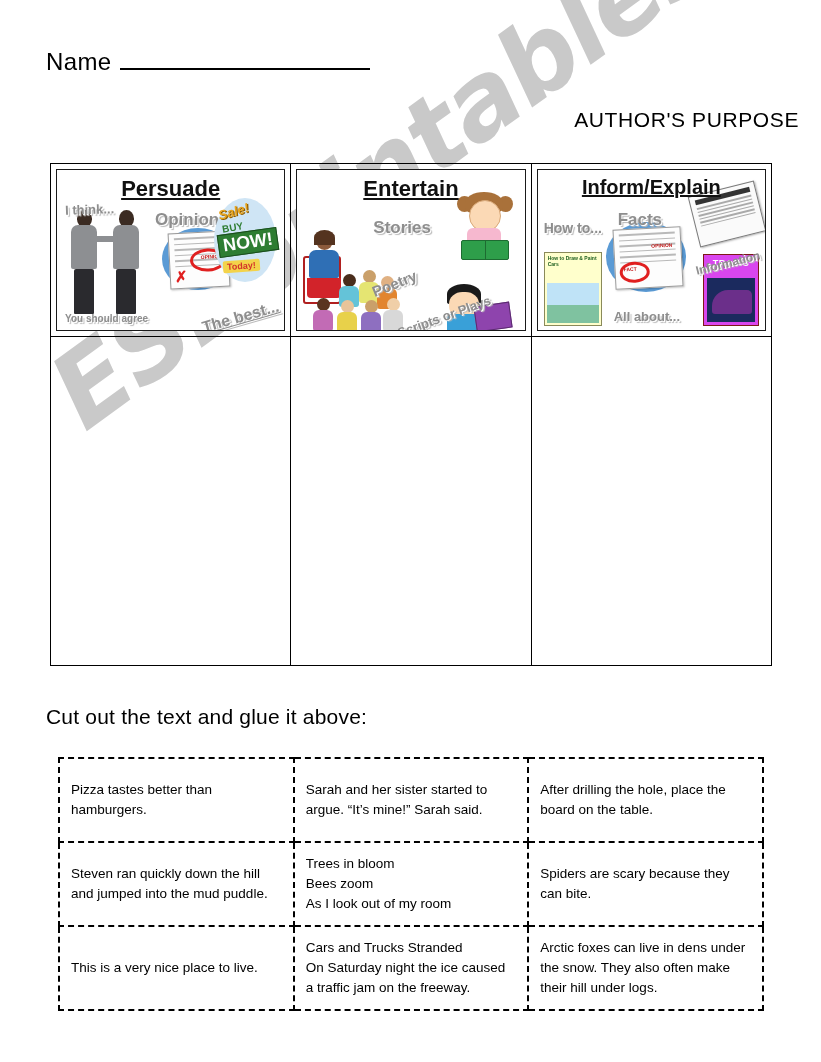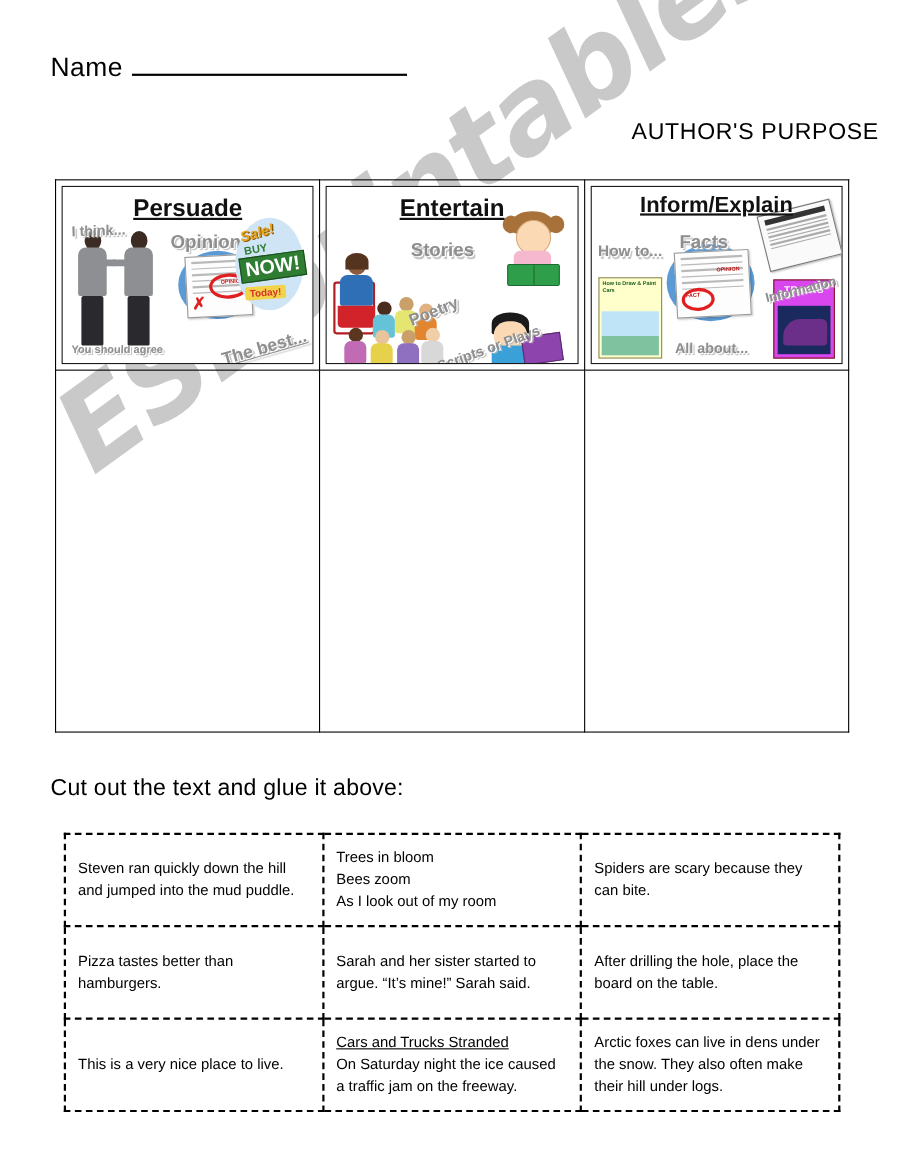--- a/index.html
+++ b/index.html
@@ -297,21 +297,21 @@
   }
   .cut-table td {
     border: 2px dashed #000;
     padding: 10px 10px 10px 11px;
     vertical-align: middle;
     font-size: 13.5px;
     line-height: 1.5;
     height: 62px;
   }
   .cut-table td .line { display: block; }
-  .cut-table td .headline { display: block; text-decoration: underline; }
+  .cut-table td .headline { display: block; }
 </style>
 </head>
 <body>
 
 <div id="page">
 
   <div class="watermark">ESLprintables.com</div>
 
   <div class="name-row">
     <span class="name-label">Name</span>
@@ -494,49 +494,49 @@
     </tr>
   </tbody>
     </table>
 
   <div class="cut-instruction">Cut out the text and glue it above:</div>
 
   <table class="cut-table">
     <tbody>
         <tr>
       <td>
+        <span class="line">Pizza tastes better than</span>
+        <span class="line">hamburgers.</span>
+      </td>
+      <td>
+        <span class="line">Sarah and her sister started to</span>
+        <span class="line">argue.  “It’s mine!” Sarah said.</span>
+      </td>
+      <td>
+        <span class="line">After drilling the hole, place the</span>
+        <span class="line">board on the table.</span>
+      </td>
+    </tr>
+    <tr>
+      <td>
         <span class="line">Steven ran quickly down the hill</span>
         <span class="line">and jumped into the mud puddle.</span>
       </td>
       <td>
         <span class="line">Trees in bloom</span>
         <span class="line">Bees zoom</span>
         <span class="line">As I look out of my room</span>
       </td>
       <td>
         <span class="line">Spiders are scary because they</span>
         <span class="line">can bite.</span>
       </td>
     </tr>
     <tr>
       <td>
-        <span class="line">Pizza tastes better than</span>
-        <span class="line">hamburgers.</span>
-      </td>
-      <td>
-        <span class="line">Sarah and her sister started to</span>
-        <span class="line">argue.  “It’s mine!” Sarah said.</span>
-      </td>
-      <td>
-        <span class="line">After drilling the hole, place the</span>
-        <span class="line">board on the table.</span>
-      </td>
-    </tr>
-    <tr>
-      <td>
         <span class="line">This is a very nice place to live.</span>
       </td>
       <td>
         <span class="headline">Cars and Trucks Stranded</span>
         <span class="line">On Saturday night the ice caused</span>
         <span class="line">a traffic jam on the freeway.</span>
       </td>
       <td>
         <span class="line">Arctic foxes can live in dens under</span>
         <span class="line">the snow.  They also often make</span>

